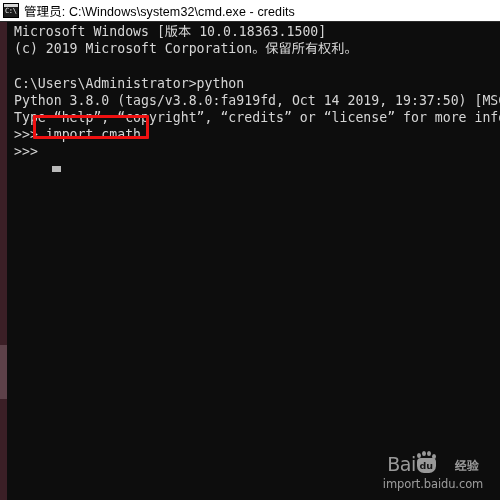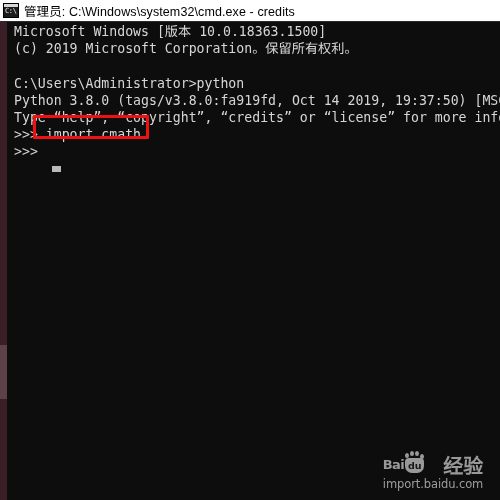--- a/index.html
+++ b/index.html
@@ -138,22 +138,22 @@
     opacity: 0.72;
   }
   #wm-row {
     display: flex;
     align-items: center;
     justify-content: center;
     height: 24px;
   }
   #wm-bai {
     font-family: "DejaVu Sans", sans-serif;
-    font-size: 13px;
-    font-weight: bold;
+    font-size: 19px;
+    font-weight: normal;
     color: #cfcfcf;
     letter-spacing: -0.5px;
   }
   #wm-du {
     display: inline-block;
     width: 19px;
     height: 15px;
     border-radius: 4px 4px 7px 7px;
     background: #cfcfcf;
     color: #1a1a1a;
@@ -172,21 +172,21 @@
     height: 5px;
     border-radius: 50%;
     background: #cfcfcf;
   }
   #wm-du .p1 { left: 0px;  top: -5px; }
   #wm-du .p2 { left: 5px;  top: -7px; }
   #wm-du .p3 { left: 10px; top: -7px; }
   #wm-du .p4 { left: 15px; top: -4px; }
   #wm-jy {
     font-family: "DejaVu Sans", sans-serif;
-    font-size: 20px;
+    font-size: 12px;
     font-weight: bold;
     color: #cfcfcf;
     margin-left: 18px;
   }
   #wm-url {
     text-align: center;
     font-family: "DejaVu Sans", sans-serif;
     font-size: 11.5px;
     color: #d2d2d2;
     margin-top: 1px;

